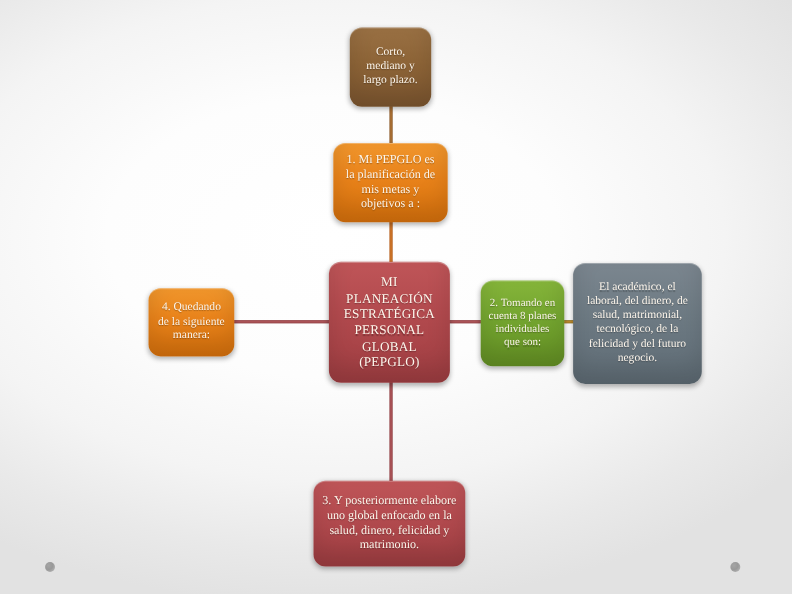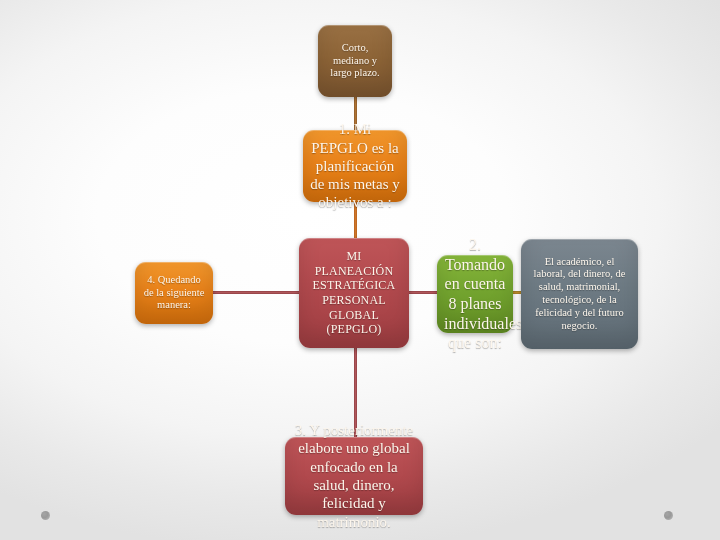--- a/index.html
+++ b/index.html
@@ -70,52 +70,52 @@
   
   #node-brown {
     left: 318px; top: 25px; width: 74px; height: 72px;
     background: linear-gradient(to bottom, #997043 0%, #8d6437 45%, #7e5730 100%);
     font-size: 10.5px;
   }
   
   #node-orange-1 {
     left: 303px; top: 130px; width: 104px; height: 72px;
     background: linear-gradient(to bottom, #f0962c 0%, #e8821a 45%, #d9720c 100%);
-    font-size: 15px;
+    font-size: 11px;
   }
   
   #node-center {
     left: 299px; top: 238px; width: 110px; height: 110px;
     background: linear-gradient(to bottom, #bf5558 0%, #b24a4e 42%, #a03e42 100%);
     font-size: 12px;
     letter-spacing: .2px;
   }
   
   #node-orange-4 {
     left: 135px; top: 262px; width: 78px; height: 62px;
     background: linear-gradient(to bottom, #f0962c 0%, #e8821a 45%, #d9720c 100%);
     font-size: 10.5px;
   }
   
   #node-green {
     left: 437px; top: 255px; width: 76px; height: 78px;
     background: linear-gradient(to bottom, #85b53a 0%, #73a42f 45%, #659224 100%);
-    font-size: 16px;
+    font-size: 10px;
   }
   
   #node-gray {
     left: 521px; top: 239px; width: 117px; height: 110px;
     background: linear-gradient(to bottom, #7b868f 0%, #6d7a83 45%, #5f6c75 100%);
     font-size: 10.5px;
   }
   
   #node-red-bottom {
     left: 285px; top: 437px; width: 138px; height: 78px;
     background: linear-gradient(to bottom, #bf5558 0%, #b24a4e 45%, #a03e42 100%);
-    font-size: 15px;
+    font-size: 11px;
   }
 
   
   .dot {
     position: absolute;
     width: 9px; height: 9px;
     border-radius: 50%;
     background: radial-gradient(circle at 35% 33%, #9a9a9a 0%, #8c8c8c 45%, #b9b9b9 100%);
     opacity: .85;
   }

